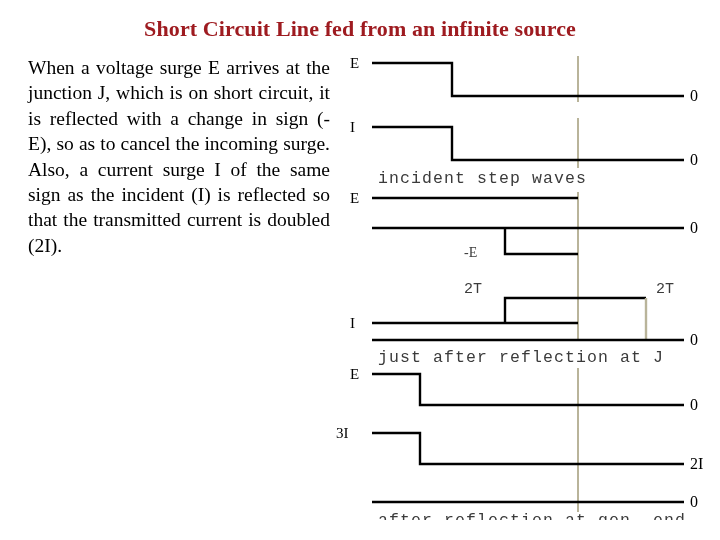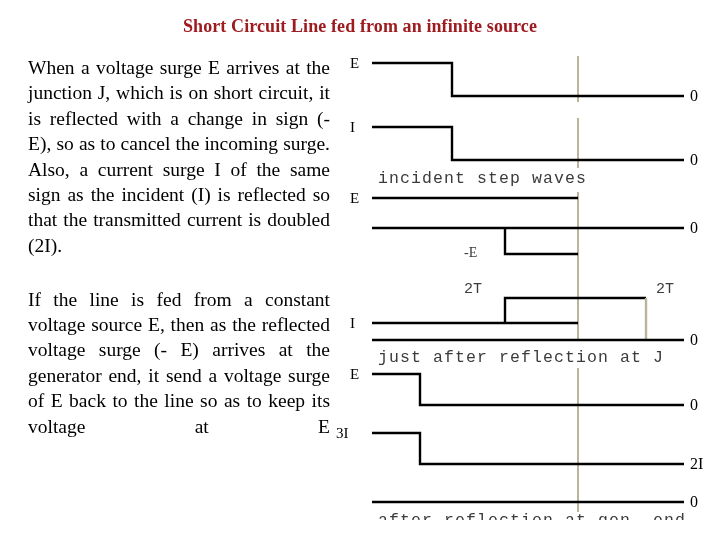--- a/index.html
+++ b/index.html
@@ -17,21 +17,21 @@
 
   #page-title {
     position: absolute;
     left: 0;
     top: 16px;
     width: 720px;
     text-align: center;
     color: #9e1b20;
     font-family: "Liberation Serif", "DejaVu Serif", serif;
     font-weight: bold;
-    font-size: 18px;
+    font-size: 22px;
     letter-spacing: 0.1px;
   }
 
   
   #text-column {
     position: absolute;
     left: 12px;
     top: 55px;
     width: 318px;
   }
@@ -67,21 +67,20 @@
   }
   #diagram svg { display: block; }
 </style>
 </head>
 <body>
 
 <div id="page-title">Short Circuit Line fed from an infinite source</div>
 
 <div id="text-column">
   <p class="para">When a voltage surge E arrives at the junction J, which is on short circuit, it is reflected with a change in sign (- E), so as to cancel the incoming surge. Also, a current surge I of the same sign as the incident (I) is reflected so that the transmitted current is doubled (2I).</p>
-  <p class="para last">If the line is fed from a constant voltage source E, then as the reflected voltage surge (- E) arrives at the generator end, it send a voltage surge of E back to the line so as to keep its voltage at E</p>
 </div>
 
 <div id="diagram">
 <svg width="384" height="470" viewBox="0 0 384 470" xmlns="http://www.w3.org/2000/svg">
 
   <g>
 
     <line x1="242" y1="6" x2="242" y2="52" stroke="#b9b49a" stroke-width="2"></line>
     <line x1="242" y1="68" x2="242" y2="118" stroke="#b9b49a" stroke-width="2"></line>
 

